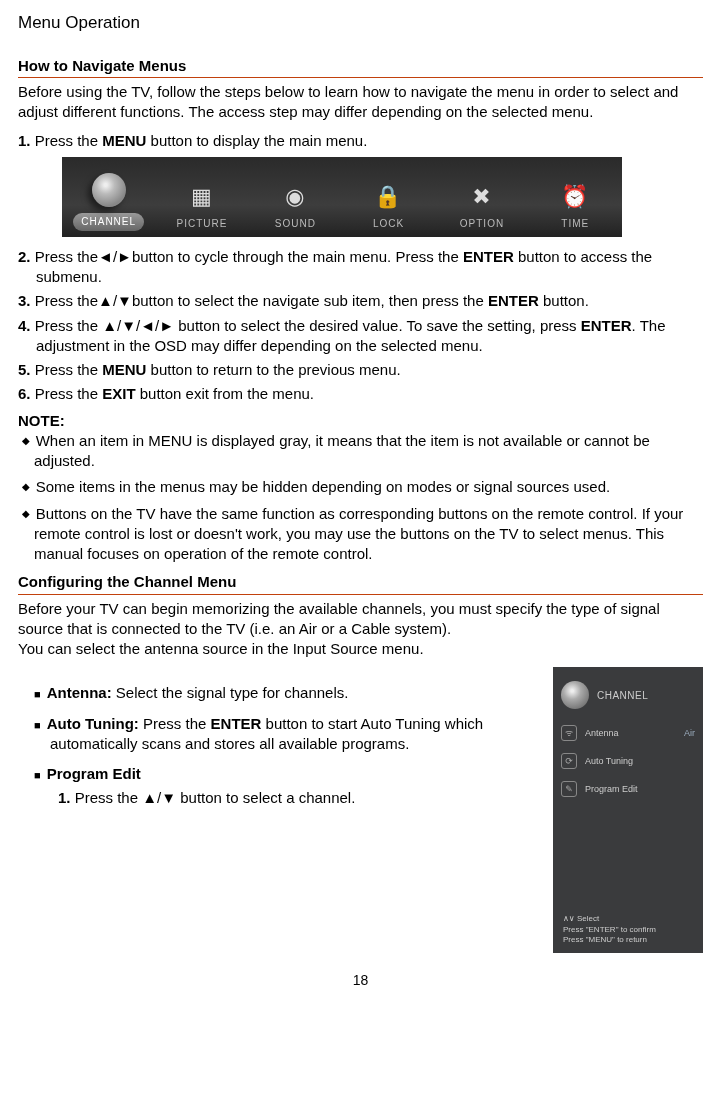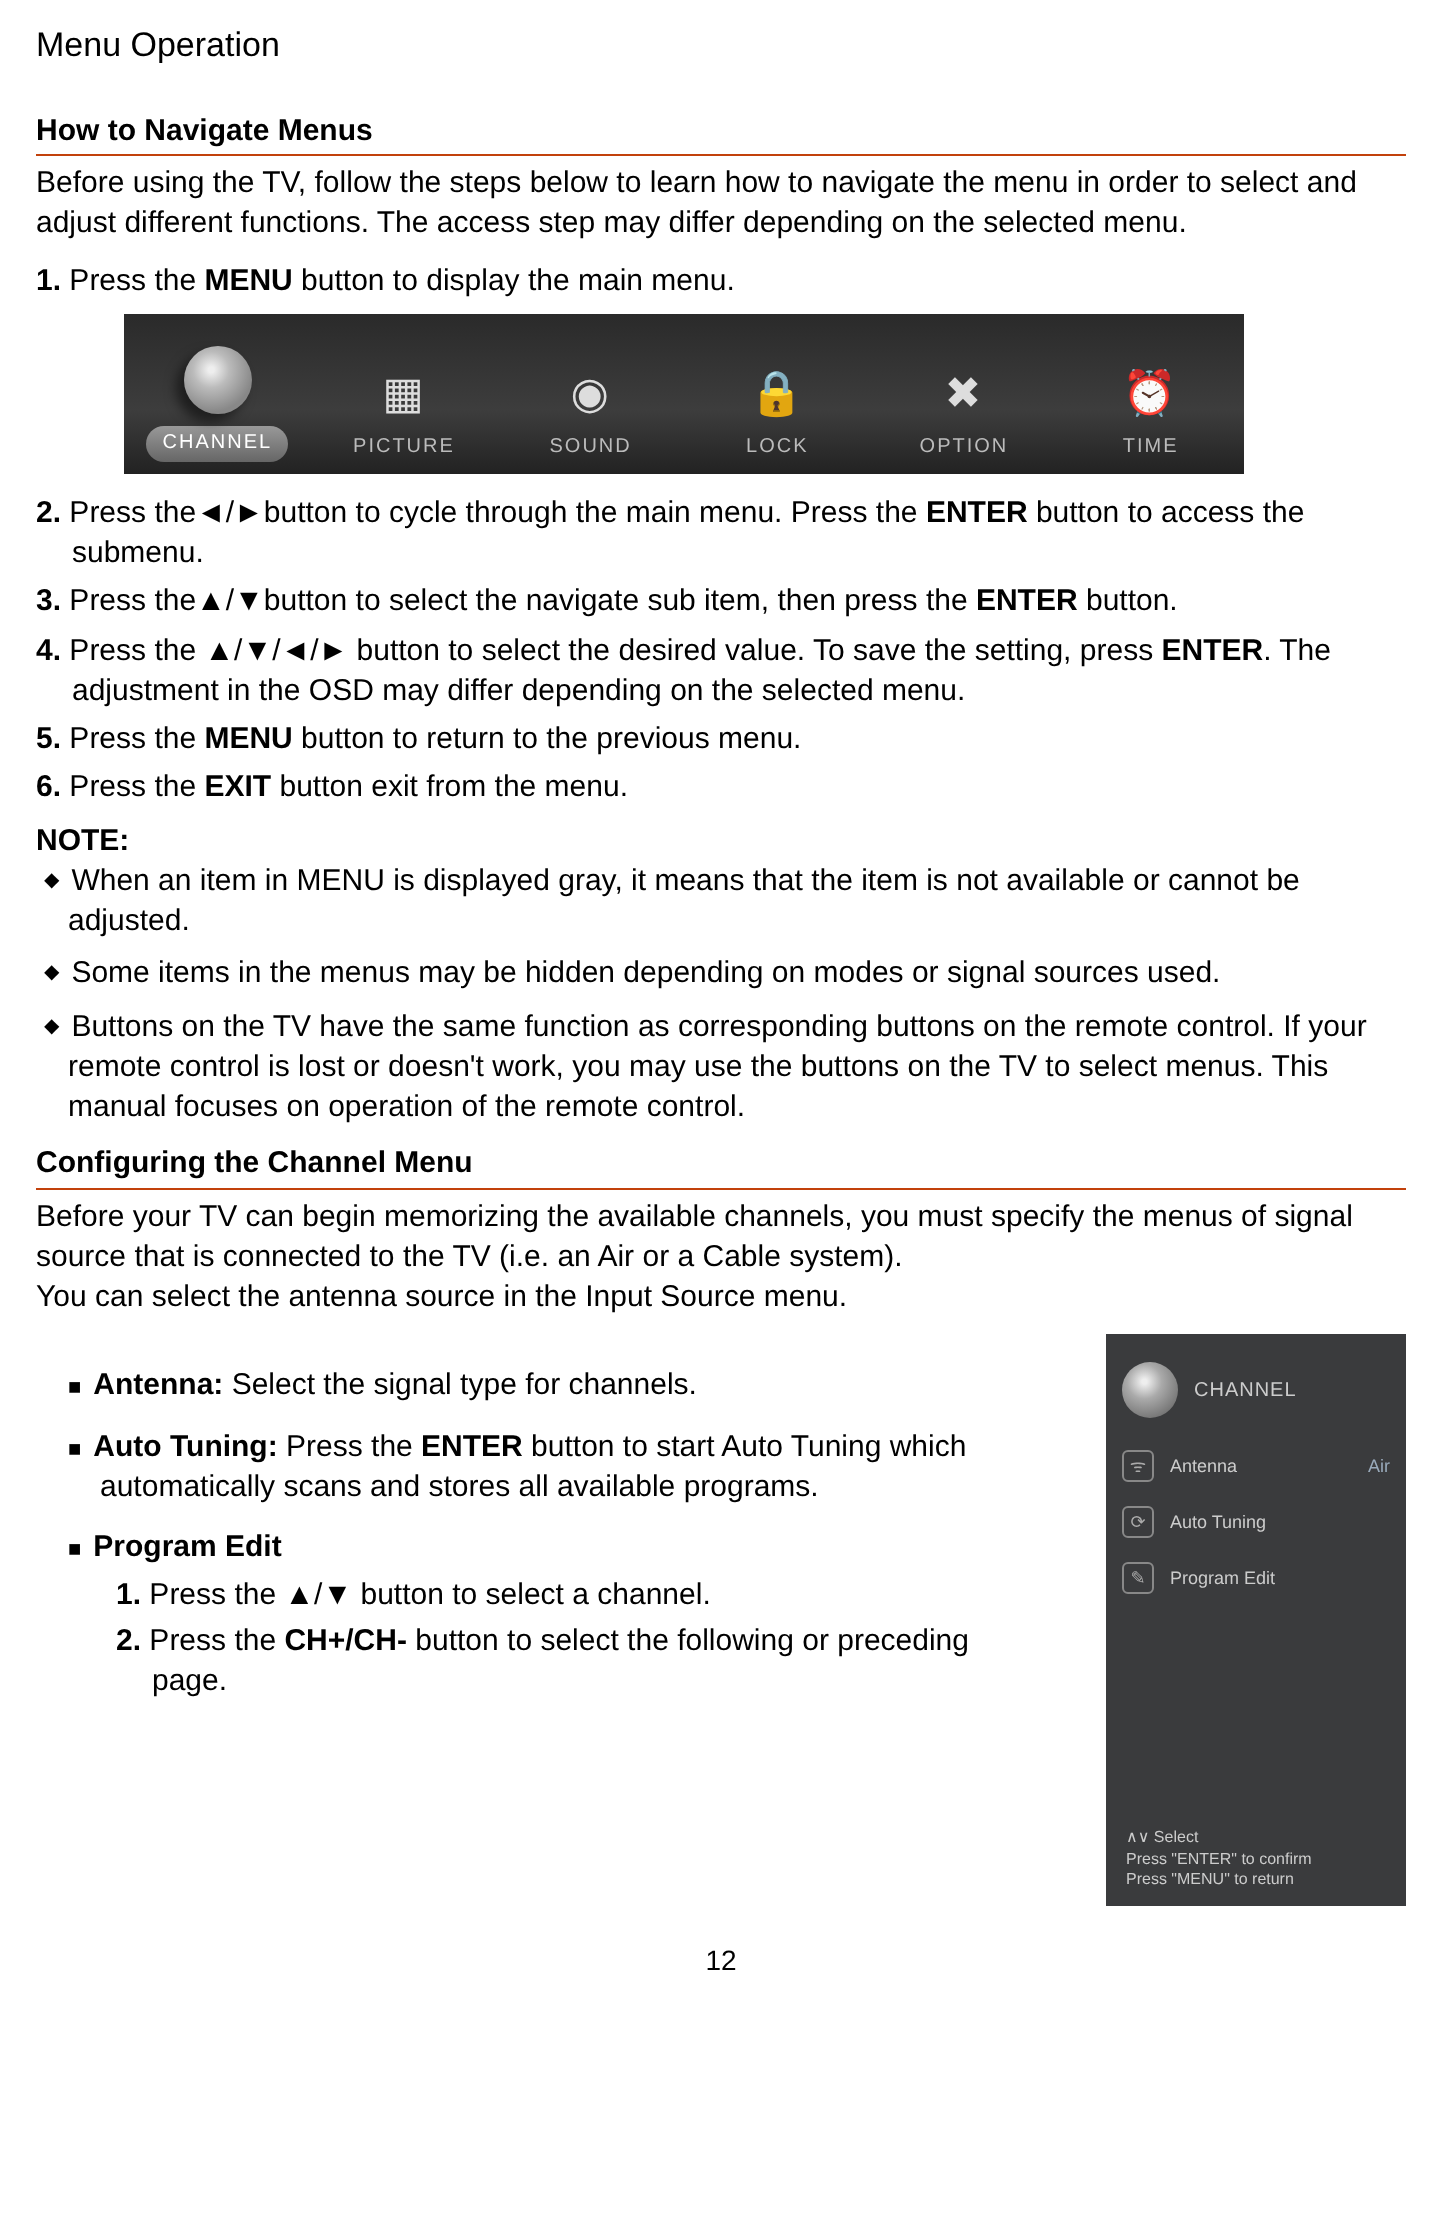--- a/index.html
+++ b/index.html
@@ -84,32 +84,31 @@
 </ol>
 
 <div class="bold">NOTE:</div>
 <ul class="note-list">
 <li>When an item in MENU is displayed gray, it means that the item is not available or cannot be adjusted.</li>
 <li>Some items in the menus may be hidden depending on modes or signal sources used.</li>
 <li>Buttons on the TV have the same function as corresponding buttons on the remote control. If your remote control is lost or doesn't work, you may use the buttons on the TV to select menus. This manual focuses on operation of the remote control.</li>
 </ul>
 
 <div class="section-head">Configuring the Channel Menu</div>
-<p class="para" style="margin-bottom:0">Before your TV can begin memorizing the available channels, you must specify the menus of signal source that is connected to the TV (i.e. an Air or a Cable system).</p>
+<p class="para" style="margin-bottom:0">Before your TV can begin memorizing the available channels, you must specify the type of signal source that is connected to the TV (i.e. an Air or a Cable system).</p>
 <p class="para">You can select the antenna source in the Input Source menu.</p>
 
 <div class="two-col">
   <div class="left">
     <ul class="sq-list">
       <li><span class="bold">Antenna:</span><span> Select the signal type for channels.</span></li>
       <li><span class="bold">Auto Tuning:</span><span> Press the </span><span class="bold">ENTER</span><span> button to start Auto Tuning which automatically scans and stores all available programs.</span></li>
       <li><span class="bold">Program Edit</span>
         <ol style="margin-top:4px">
           <li><span class="num">1.</span><span> Press the ▲/▼ button to select a channel.</span></li>
-          <li><span class="num">2.</span><span> Press the </span><span class="bold">CH+/CH-</span><span> button to select the following or preceding page.</span></li>
         </ol>
       </li>
     </ul>
   </div>
 
   <div class="channel-panel">
     <div class="head">
       <div class="dish"></div>
       <div class="label">CHANNEL</div>
     </div>
@@ -127,13 +126,13 @@
       <span>Program Edit</span>
     </div>
     <div class="footer">
       <div>∧∨ Select</div>
       <div>Press "ENTER" to confirm</div>
       <div>Press "MENU" to return</div>
     </div>
   </div>
 </div>
 
-<div class="page-no">12</div>
+<div class="page-no">18</div>
 
 </body></html>

